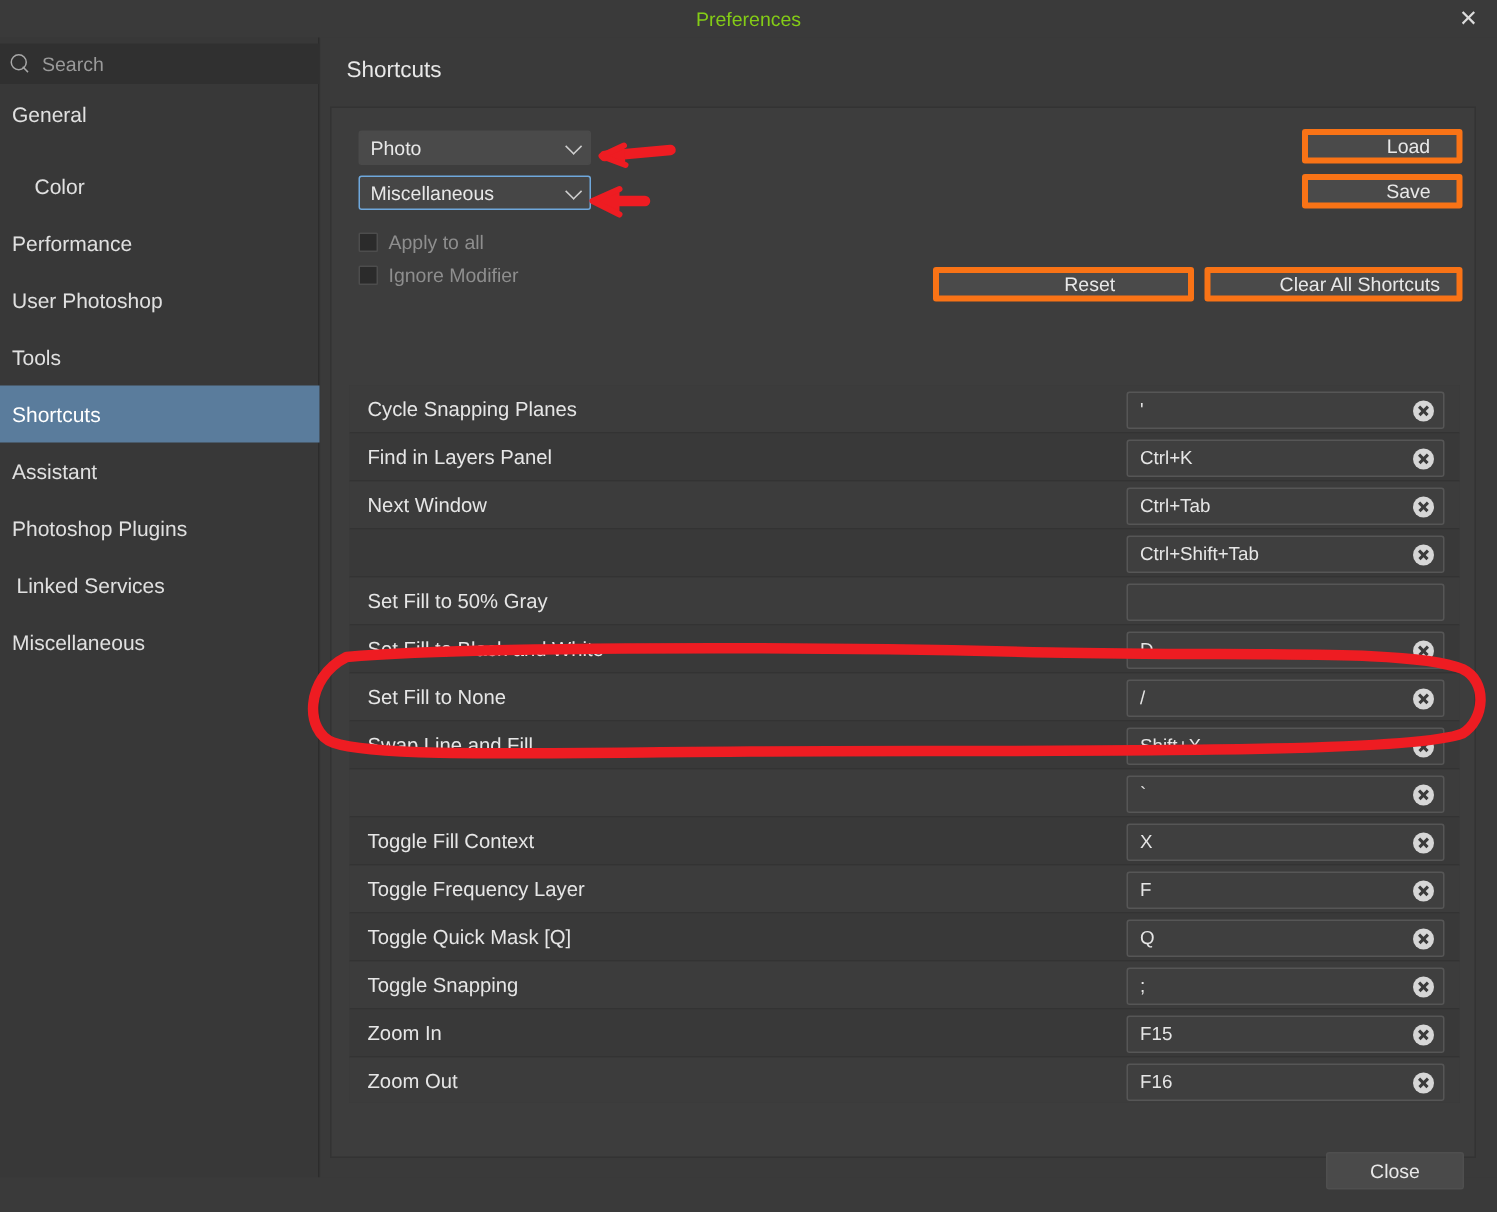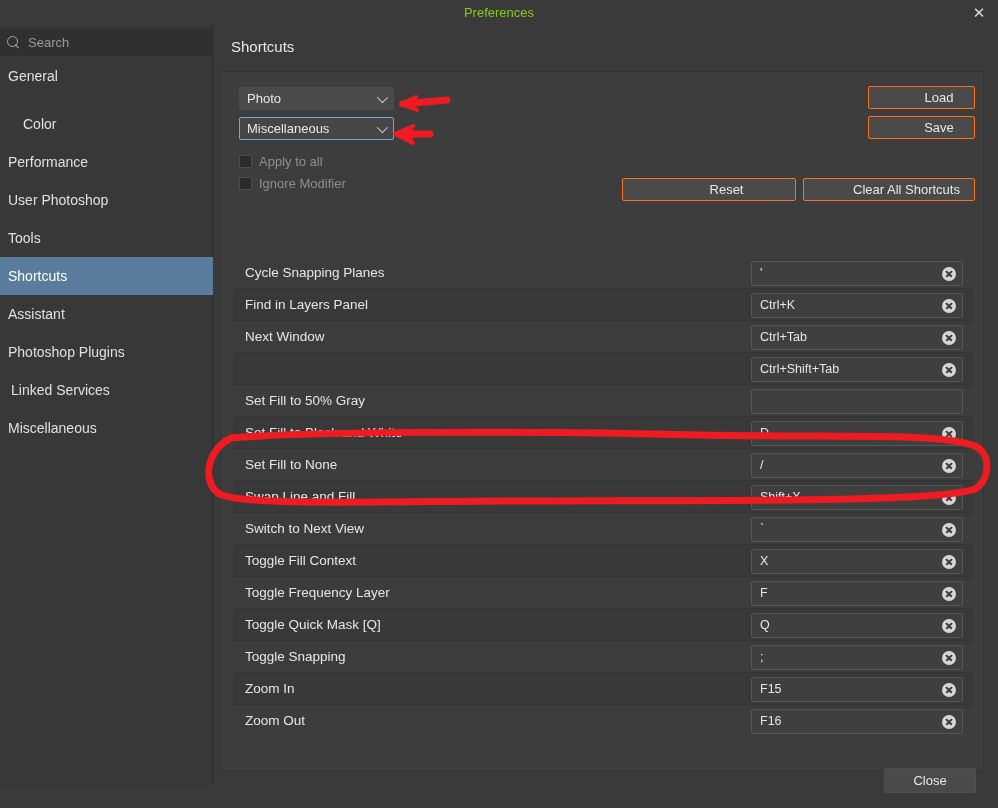--- a/index.html
+++ b/index.html
@@ -91,21 +91,21 @@
   
   .cbrow { position:absolute; display:flex; align-items:center; }
   .cbox {
     width:13px; height:13px; background:#2b2b2b; border:1px solid #4d4d4d;
     border-radius:1px; margin-right:7px; flex:none;
   }
   .cblabel { font-size:13px; color:#8e8e8e; }
 
   
   .btn {
-    position:absolute; background:#4a4a4a; border:1px solid #f97316;
+    position:absolute; background:#4a4a4a; border:4px solid #f97316;
     border-radius:2px; color:#e8e8e8; font-size:13px;
     display:flex; align-items:center; justify-content:center;
     cursor:pointer; font-family:"Liberation Sans", sans-serif;padding-left:35px;
   }
 
   
   .list {
     position:absolute; left:12px; top:185px; width:740px; height:478px;
     background:#3a3a3a; overflow:hidden;
   }
@@ -261,21 +261,20 @@
             </div>
           </div>
           <div class="row">
             <div class="row-label">Swap Line and Fill</div>
             <div class="row-field">
               <span class="row-field-val">Shift+X</span>
               <span class="clear-icon"></span>
             </div>
           </div>
           <div class="row">
-            <div class="row-label">Switch to Next View</div>
             <div class="row-field">
               <span class="row-field-val">`</span>
               <span class="clear-icon"></span>
             </div>
           </div>
           <div class="row">
             <div class="row-label">Toggle Fill Context</div>
             <div class="row-field">
               <span class="row-field-val">X</span>
               <span class="clear-icon"></span>

